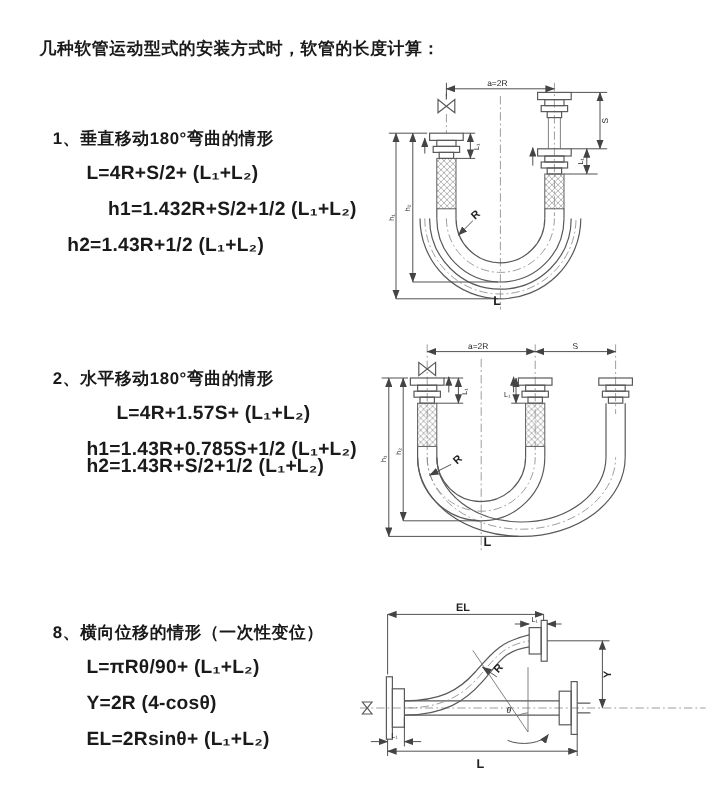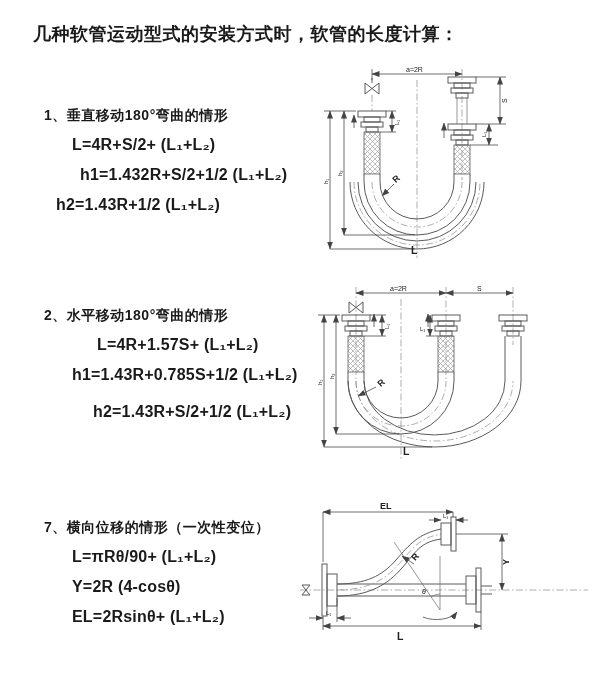--- a/index.html
+++ b/index.html
@@ -2,21 +2,21 @@
 <html><head>
 <meta charset="utf-8">
 <style>
   html,body{margin:0;padding:0;}
   body{
     width:600px;height:675px;position:relative;background:#ffffff;
     font-family:"Liberation Sans","DejaVu Sans",sans-serif;color:#1a1a1a;
     overflow:hidden;
   }
   .page-title{
-    position:absolute;left:33px;top:22px;font-size:18px;font-weight:700;
+    position:absolute;left:33px;top:32px;font-size:14px;font-weight:700;
     letter-spacing:.5px;
   }
   .sec-heading{position:absolute;font-size:14px;font-weight:700;letter-spacing:.5px;}
   .formula{position:absolute;font-size:16px;font-weight:700;letter-spacing:.2px;}
   .diagram{position:absolute;}
   svg{display:block;}
   svg .ln{stroke:#5a5a5a;fill:none;stroke-width:1;}
   svg .thin{stroke:#6a6a6a;fill:none;stroke-width:.7;}
   svg .cl{stroke:#8a8a8a;fill:none;stroke-width:.7;stroke-dasharray:7 2.5 1.5 2.5;}
   svg .dim{stroke:#4a4a4a;fill:none;stroke-width:.8;}
@@ -28,29 +28,29 @@
   svg .braid{fill:url(#braidpat);stroke:#5a5a5a;stroke-width:.8;}
   svg .braid2{fill:url(#braidpat2);stroke:#5a5a5a;stroke-width:.8;}
 </style>
 </head>
 <body>
 
 <div class="page-title">几种软管运动型式的安装方式时，软管的长度计算：</div>
 
 <div class="sec-heading" style="left:44px;top:107px;">1、垂直移动180°弯曲的情形</div>
 <div class="formula" style="left:72px;top:136px;">L=4R+S/2+ (L₁+L₂)</div>
-<div class="formula" style="left:80px;top:166px;">h1=1.432R+S/2+1/2 (L₁+L₂)</div>
+<div class="formula" style="left:90px;top:166px;">h1=1.432R+S/2+1/2 (L₁+L₂)</div>
 <div class="formula" style="left:56px;top:196px;">h2=1.43R+1/2 (L₁+L₂)</div>
 
 <div class="sec-heading" style="left:44px;top:307px;">2、水平移动180°弯曲的情形</div>
 <div class="formula" style="left:72px;top:336px;padding-left:25px;">L=4R+1.57S+ (L₁+L₂)</div>
 <div class="formula" style="left:72px;top:366px;">h1=1.43R+0.785S+1/2 (L₁+L₂)</div>
-<div class="formula" style="left:72px;top:403px;margin-left:21px;">h2=1.43R+S/2+1/2 (L₁+L₂)</div>
-
-<div class="sec-heading" style="left:44px;top:519px;">7、横向位移的情形（一次性变位）</div>
+<div class="formula" style="left:72px;top:380px;">h2=1.43R+S/2+1/2 (L₁+L₂)</div>
+
+<div class="sec-heading" style="left:44px;top:519px;">8、横向位移的情形（一次性变位）</div>
 <div class="formula" style="left:72px;top:548px;text-align:center;">L=πRθ/90+ (L₁+L₂)</div>
 <div class="formula" style="left:72px;top:578px;">Y=2R (4-cosθ)</div>
 <div class="formula" style="left:72px;top:608px;">EL=2Rsinθ+ (L₁+L₂)</div>
 
 <div class="diagram" style="left:310px;top:64px;">
 <svg width="230" height="198" viewBox="0 0 230 198">
   <defs>
     <pattern id="braidpat" width="5" height="5" patternUnits="userSpaceOnUse">
       <path d="M0,5 L5,0 M0,0 L5,5" stroke="#999" stroke-width="0.6"></path>
     </pattern>

